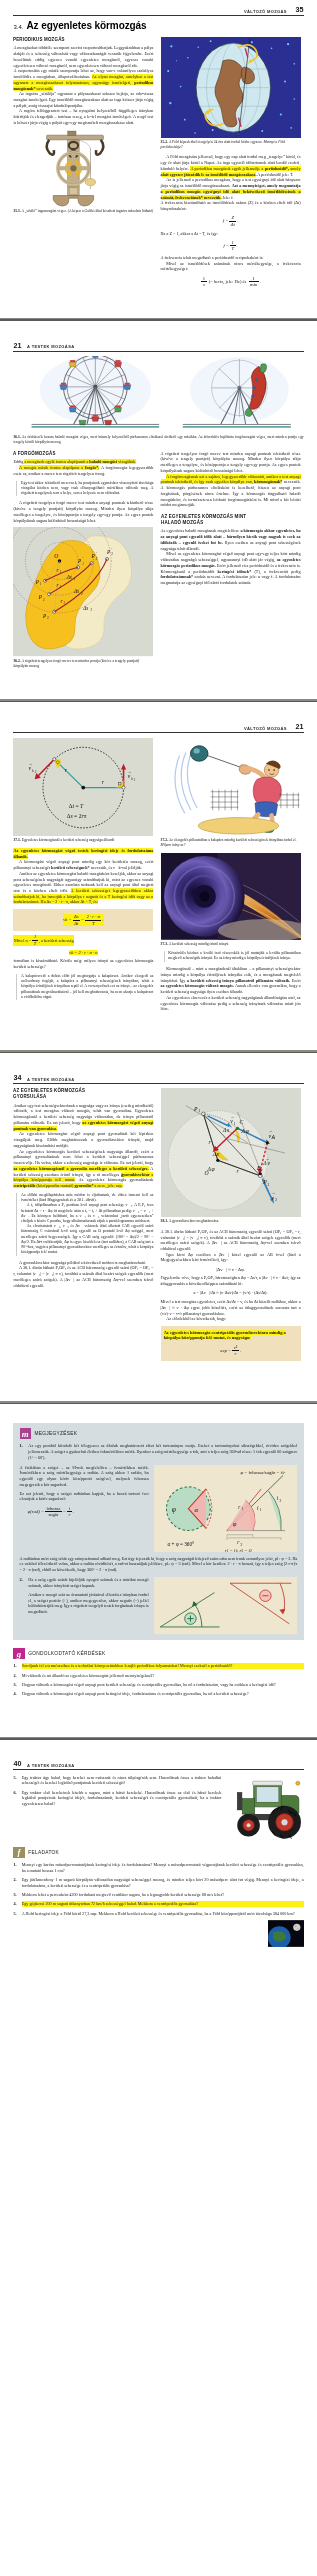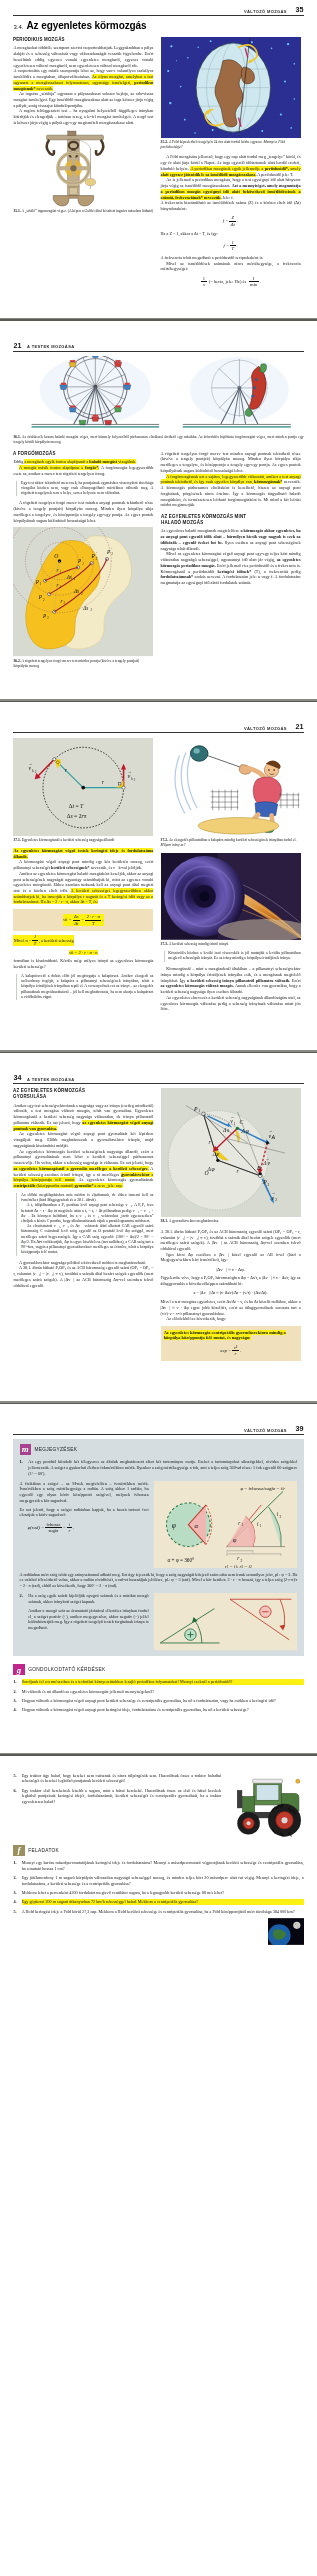--- a/index.html
+++ b/index.html
@@ -834,27 +834,20 @@
       </div>
     </div>
   </div>
   <div style="height:36px;"></div>
 </div>
 
 <div class="pagebreak"></div>
 <div class="gap"></div>
 
 <div class="page">
-  <div class="headwrap">
-    <div class="head right">
-      <span class="chap">VÁLTOZÓ MOZGÁS</span>
-      <span class="pgno">39</span>
-    </div>
-    <div class="rule"></div>
-  </div>
 
   <div class="panel-note">
     <div class="blockhead">
       <span class="icon-badge badge-m">m</span>
       <span>MEGJEGYZÉSEK</span>
     </div>
 
     <div style="display:flex;gap:3.1px;">
       <span style="font-weight:700;font-size:4.4px;flex:0 0 5.7px;">1.</span>
       <p class="noind" style="flex:1;font-size:4.2px;">Az egy pontból kiinduló két félegyenes az általuk meghatározott síkot két tartományra osztja. Ezeket a tartományokat síkszögekkel, röviden szögekkel jellemezzük. A szöget a gyakorlati életben fokmértékben mérik. Ilyenkor a szög mértékegysége a fok, ami a teljes szög 360-ad része: 1 fok egyenlő 60 szögperc (1° = 60′).</p>
@@ -964,20 +957,27 @@
       </li>
   </ol>
 
   <div style="height:36px;"></div>
 </div>
 
 <div class="pagebreak"></div>
 <div class="gap"></div>
 
 <div class="page">
+  <div class="headwrap">
+    <div class="head left">
+      <span class="pgno">40</span>
+      <span class="chap">A TESTEK MOZGÁSA</span>
+    </div>
+    <div class="rule"></div>
+  </div>
 
   <div class="tractor-row">
     <ol class="qlist" style="flex:1;">
       <li>
           <span class="bullet">5.</span>
           <span class="body">Egy traktor úgy halad, hogy kerekei nem csúsznak és nincs túlpörgésük sem. Hasonlítsuk össze a traktor haladási sebességét és kerekei legkülső pontjainak kerületi sebességét!</span>
         </li>
       <li>
           <span class="bullet">6.</span>
           <span class="body">Egy traktor első kerekeinek kisebb a sugara, mint a hátsó kerekeké. Hasonlítsuk össze az első és hátsó kerekek legkülső pontjainak keringési idejét, fordulatszámát, kerületi sebességét és centripetális gyorsulását, ha a traktor egyenletesen halad!</span>

